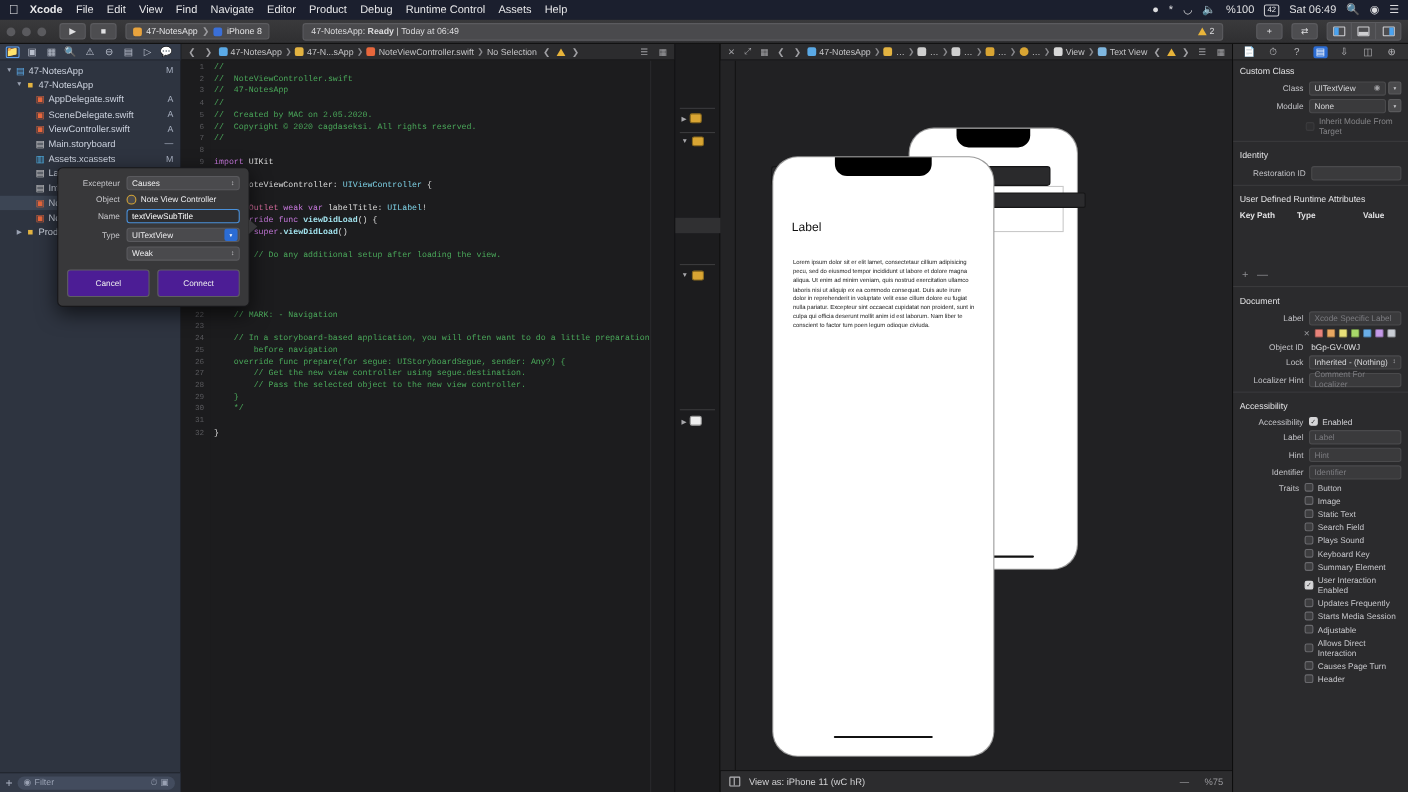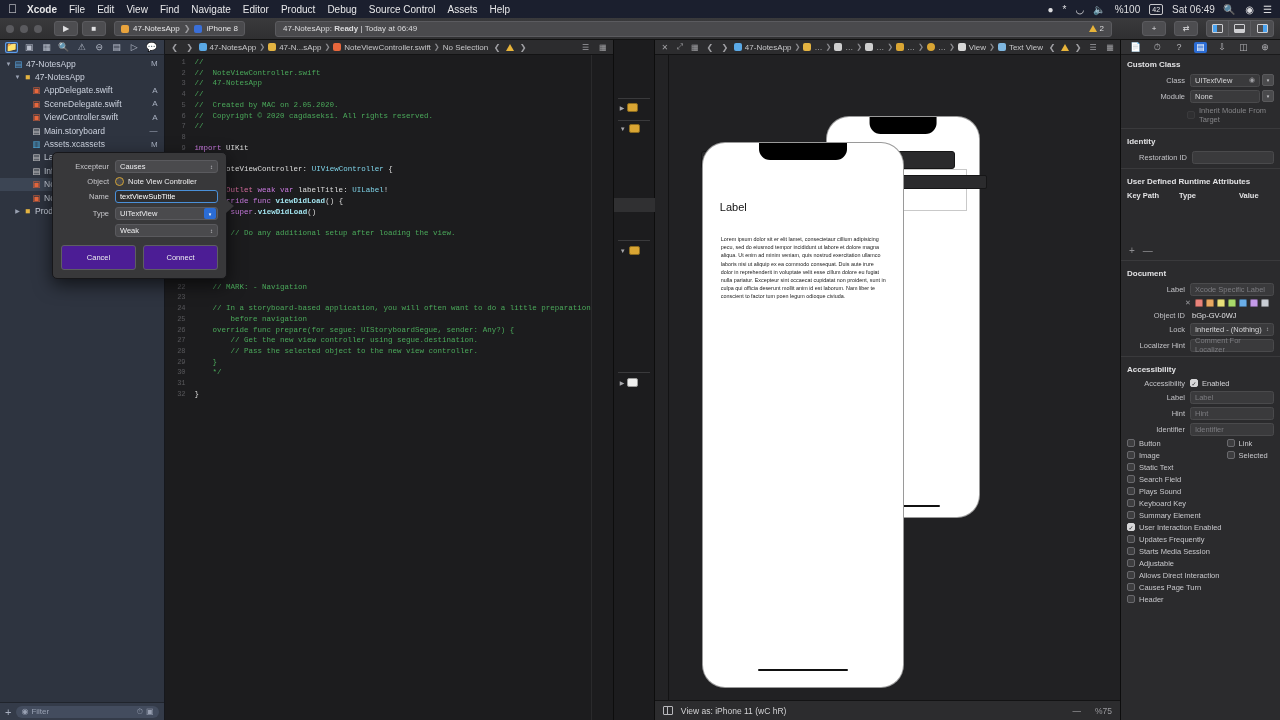--- a/index.html
+++ b/index.html
@@ -148,21 +148,21 @@
   .canvas-status .right { margin-left:auto; display:flex; align-items:center; gap:14px; color:#9c9ca0; }
   .vas-ic { width:10px; height:9px; border:1.2px solid #b8b8bc; border-radius:1px; position:relative; }
   .vas-ic::before { content:''; position:absolute; left:0; top:0; bottom:0; width:3px; border-right:1.2px solid #b8b8bc; }
 
   
   .inspector { width:174px; background:#2b2b2d; display:flex; flex-direction:column; }
   .insp-tabs { height:15px; background:#323234; border-bottom:1px solid #1a1a1b; display:flex; align-items:center; justify-content:space-around; padding:0 4px; }
   .insp-tabs .it { width:13px; height:11px; display:flex; align-items:center; justify-content:center; color:#b4b4b8; font-size:9px; border-radius:2px; }
   .insp-tabs .it.active { background:#2b6cd4; color:#fff; }
   .insp-body { flex:1; overflow:hidden; padding-bottom:2px; }
-  .sec-hd { font-size:8px; font-weight:bold; color:#e2e2e4; padding:5px 6px 3px 6px; }
+  .sec-hd { font-size:8px; font-weight:normal; color:#e2e2e4; padding:5px 6px 3px 6px; }
   .divider { height:1px; background:#3a3a3c; margin:3px 0; }
   .frow { display:flex; align-items:center; padding:1.5px 6px; gap:5px; }
   .flabel { width:58px; text-align:right; font-size:7.5px; color:#c2c2c6; flex-shrink:0; }
   .fctl { flex:1; display:flex; align-items:center; }
   .ftext {
     flex:1; height:13px; background:#3a3a3c; border:1px solid #4a4a4c; border-radius:2.5px;
     display:flex; align-items:center; padding:0 4px; font-size:7.5px; color:#d6d6d8;
   }
   .ftext.ph { color:#7c7c80; }
   .fsel {
@@ -228,21 +228,21 @@
     <span class="apple"></span>
     <span class="mi bold">Xcode</span>
     <span class="mi">File</span>
     <span class="mi">Edit</span>
     <span class="mi">View</span>
     <span class="mi">Find</span>
     <span class="mi">Navigate</span>
     <span class="mi">Editor</span>
     <span class="mi">Product</span>
     <span class="mi">Debug</span>
-    <span class="mi">Source Control</span>
+    <span class="mi">Runtime Control</span>
     <span class="mi">Assets</span>
     <span class="mi">Help</span>
     <div class="menu-right">
       <span class="ic">●</span>
       <span class="ic">*</span>
       <span class="ic">◡</span>
       <span class="ic">🔈</span>
       <span class="ic">%100</span>
       <span class="badge-batt">42</span>
       <span class="ic">Sat 06:49</span>
@@ -697,20 +697,21 @@
             </div>
         </div>
         <div class="frow">
           <div class="flabel">Identifier</div>
           <div class="fctl">
               <div class="ftext ph">Identifier</div>
             </div>
         </div>
 
         <div class="traits-grid">
+          <div class="flabel">Traits</div>
           <div class="tcol" id="traits-col1">
               <div class="cbrow2">
                 <span class="cb"></span>
                 <span>Button</span>
               </div>
               <div class="cbrow2">
                 <span class="cb"></span>
                 <span>Image</span>
               </div>
               <div class="cbrow2">
@@ -753,30 +754,20 @@
                 <span class="cb"></span>
                 <span>Allows Direct Interaction</span>
               </div>
               <div class="cbrow2">
                 <span class="cb"></span>
                 <span>Causes Page Turn</span>
               </div>
               <div class="cbrow2">
                 <span class="cb"></span>
                 <span>Header</span>
-              </div>
-            </div>
-          <div class="tcol" id="traits-col2">
-              <div class="cbrow2">
-                <span class="cb"></span>
-                <span>Link</span>
-              </div>
-              <div class="cbrow2">
-                <span class="cb"></span>
-                <span>Selected</span>
               </div>
             </div>
         </div>
 
       </div>
     </div>
   </div>
 
   <div class="popover">
     <div class="prow">

